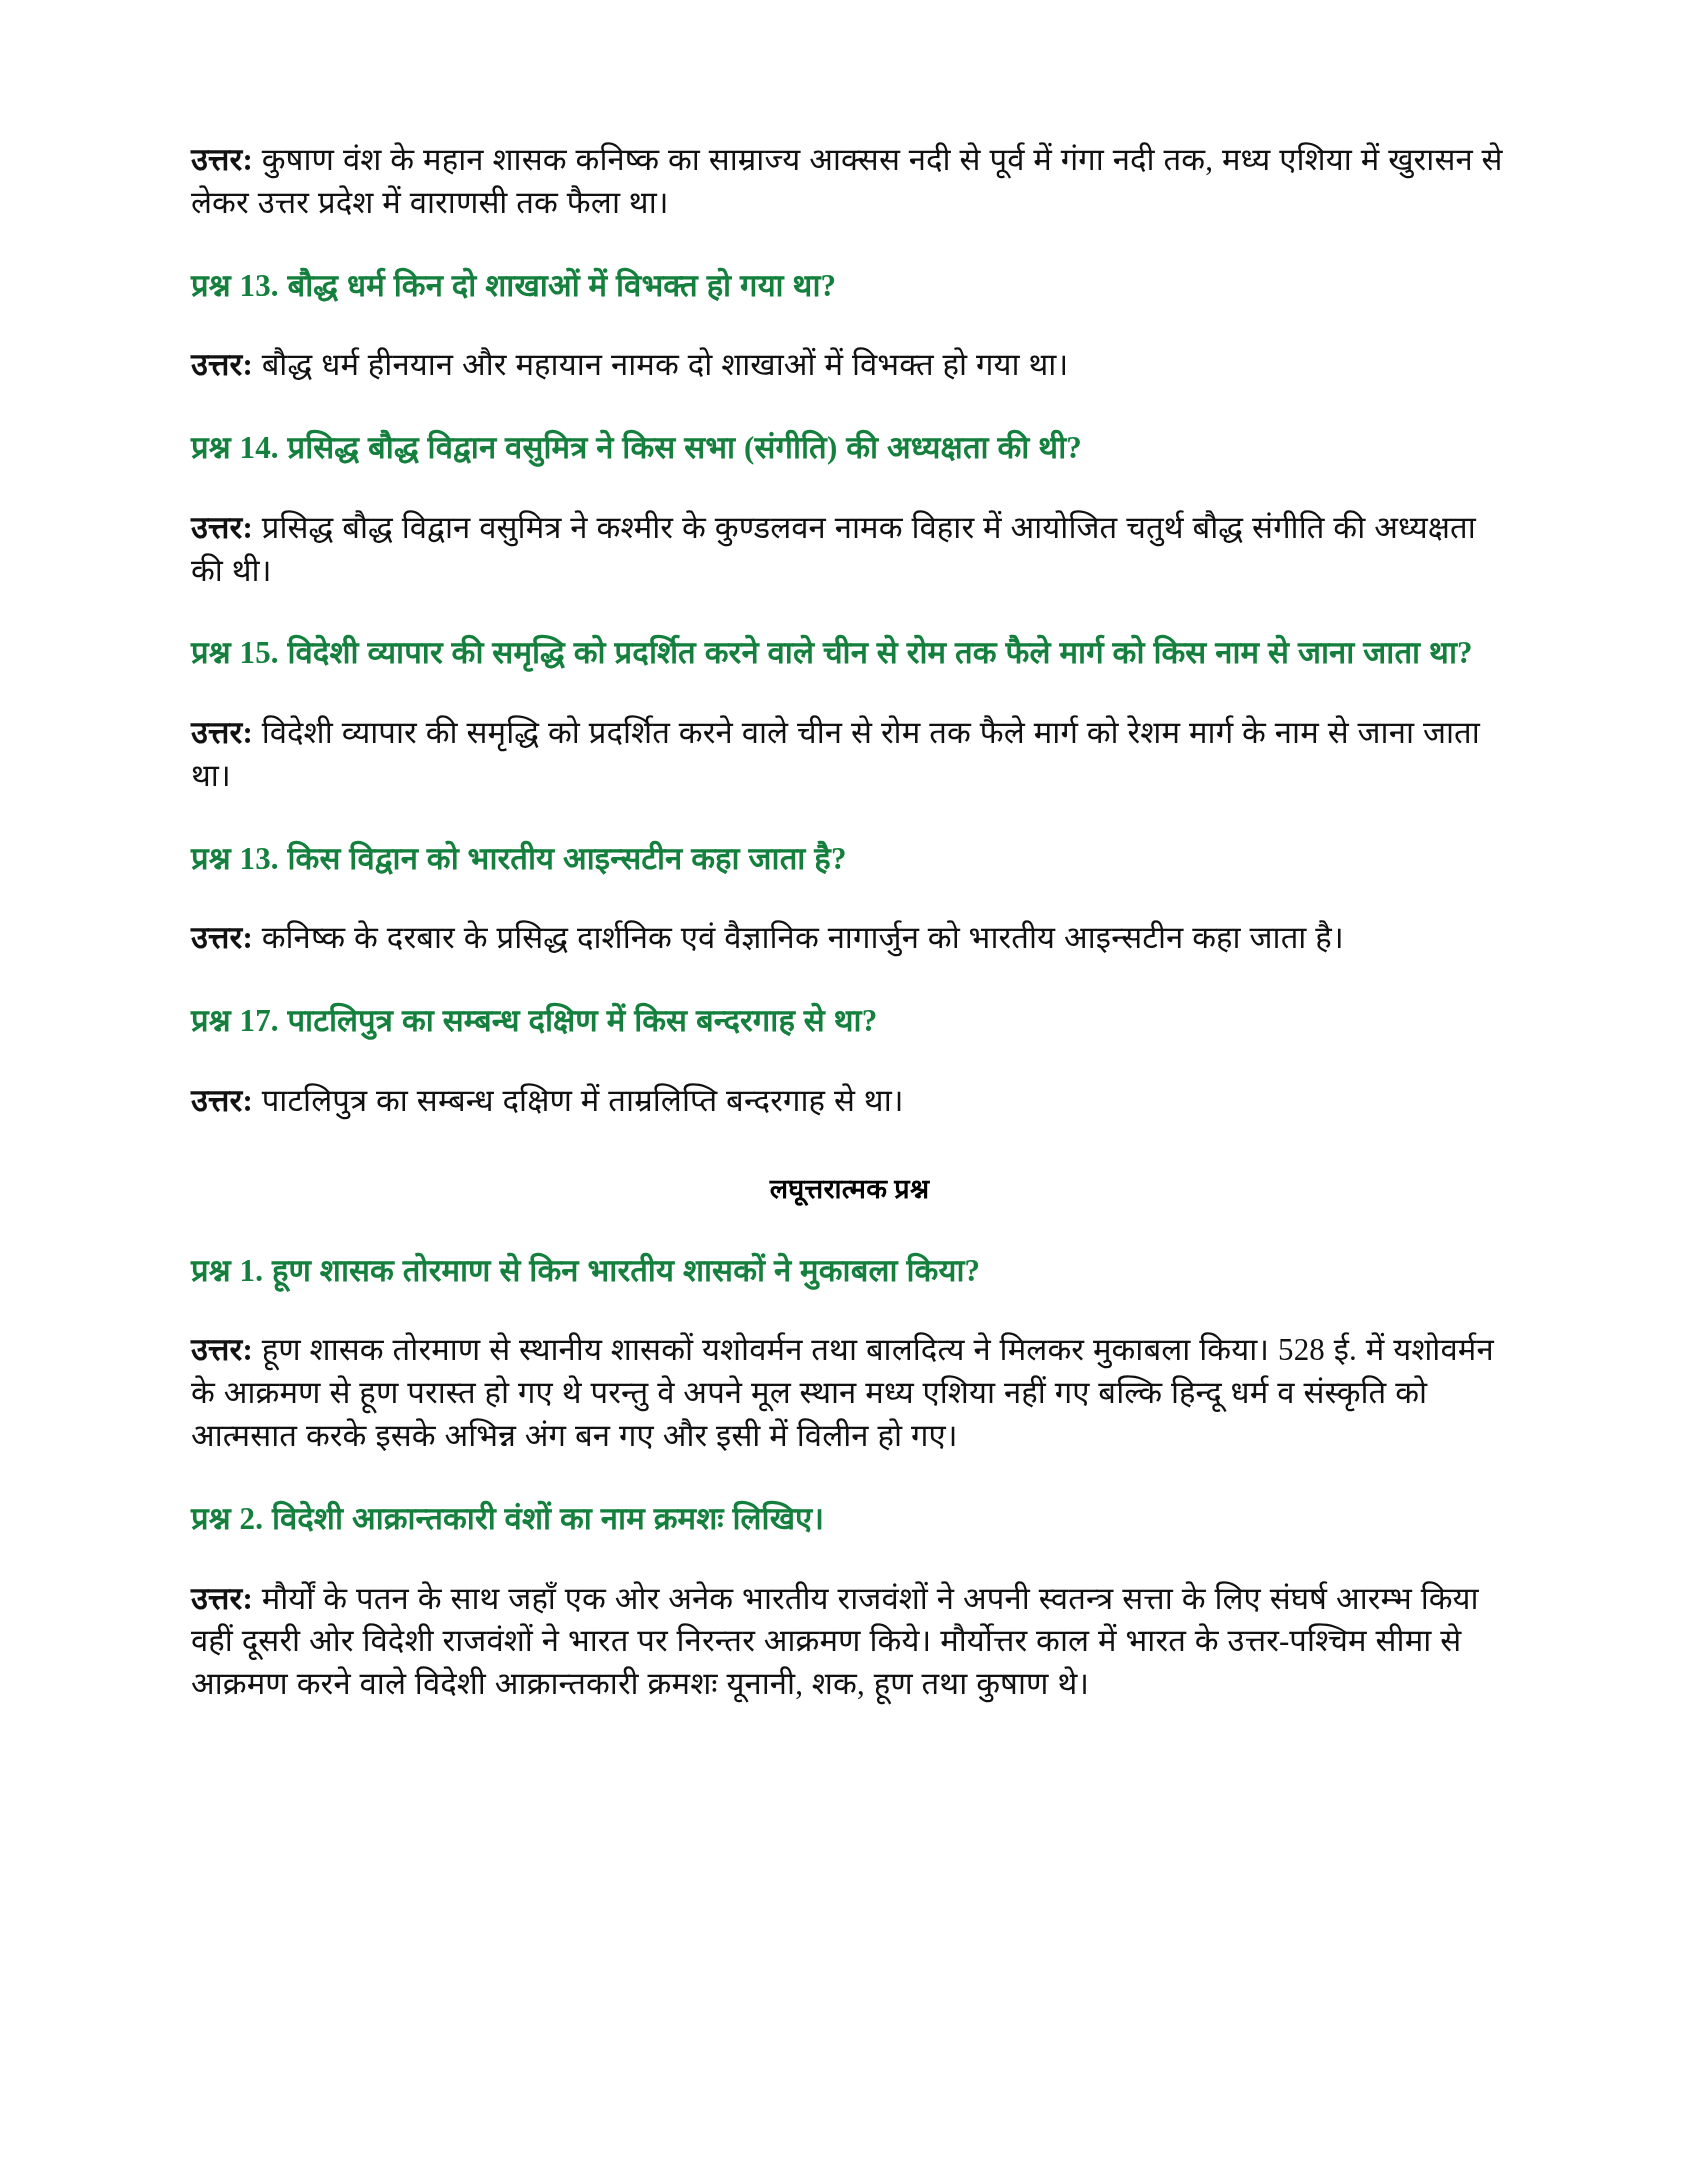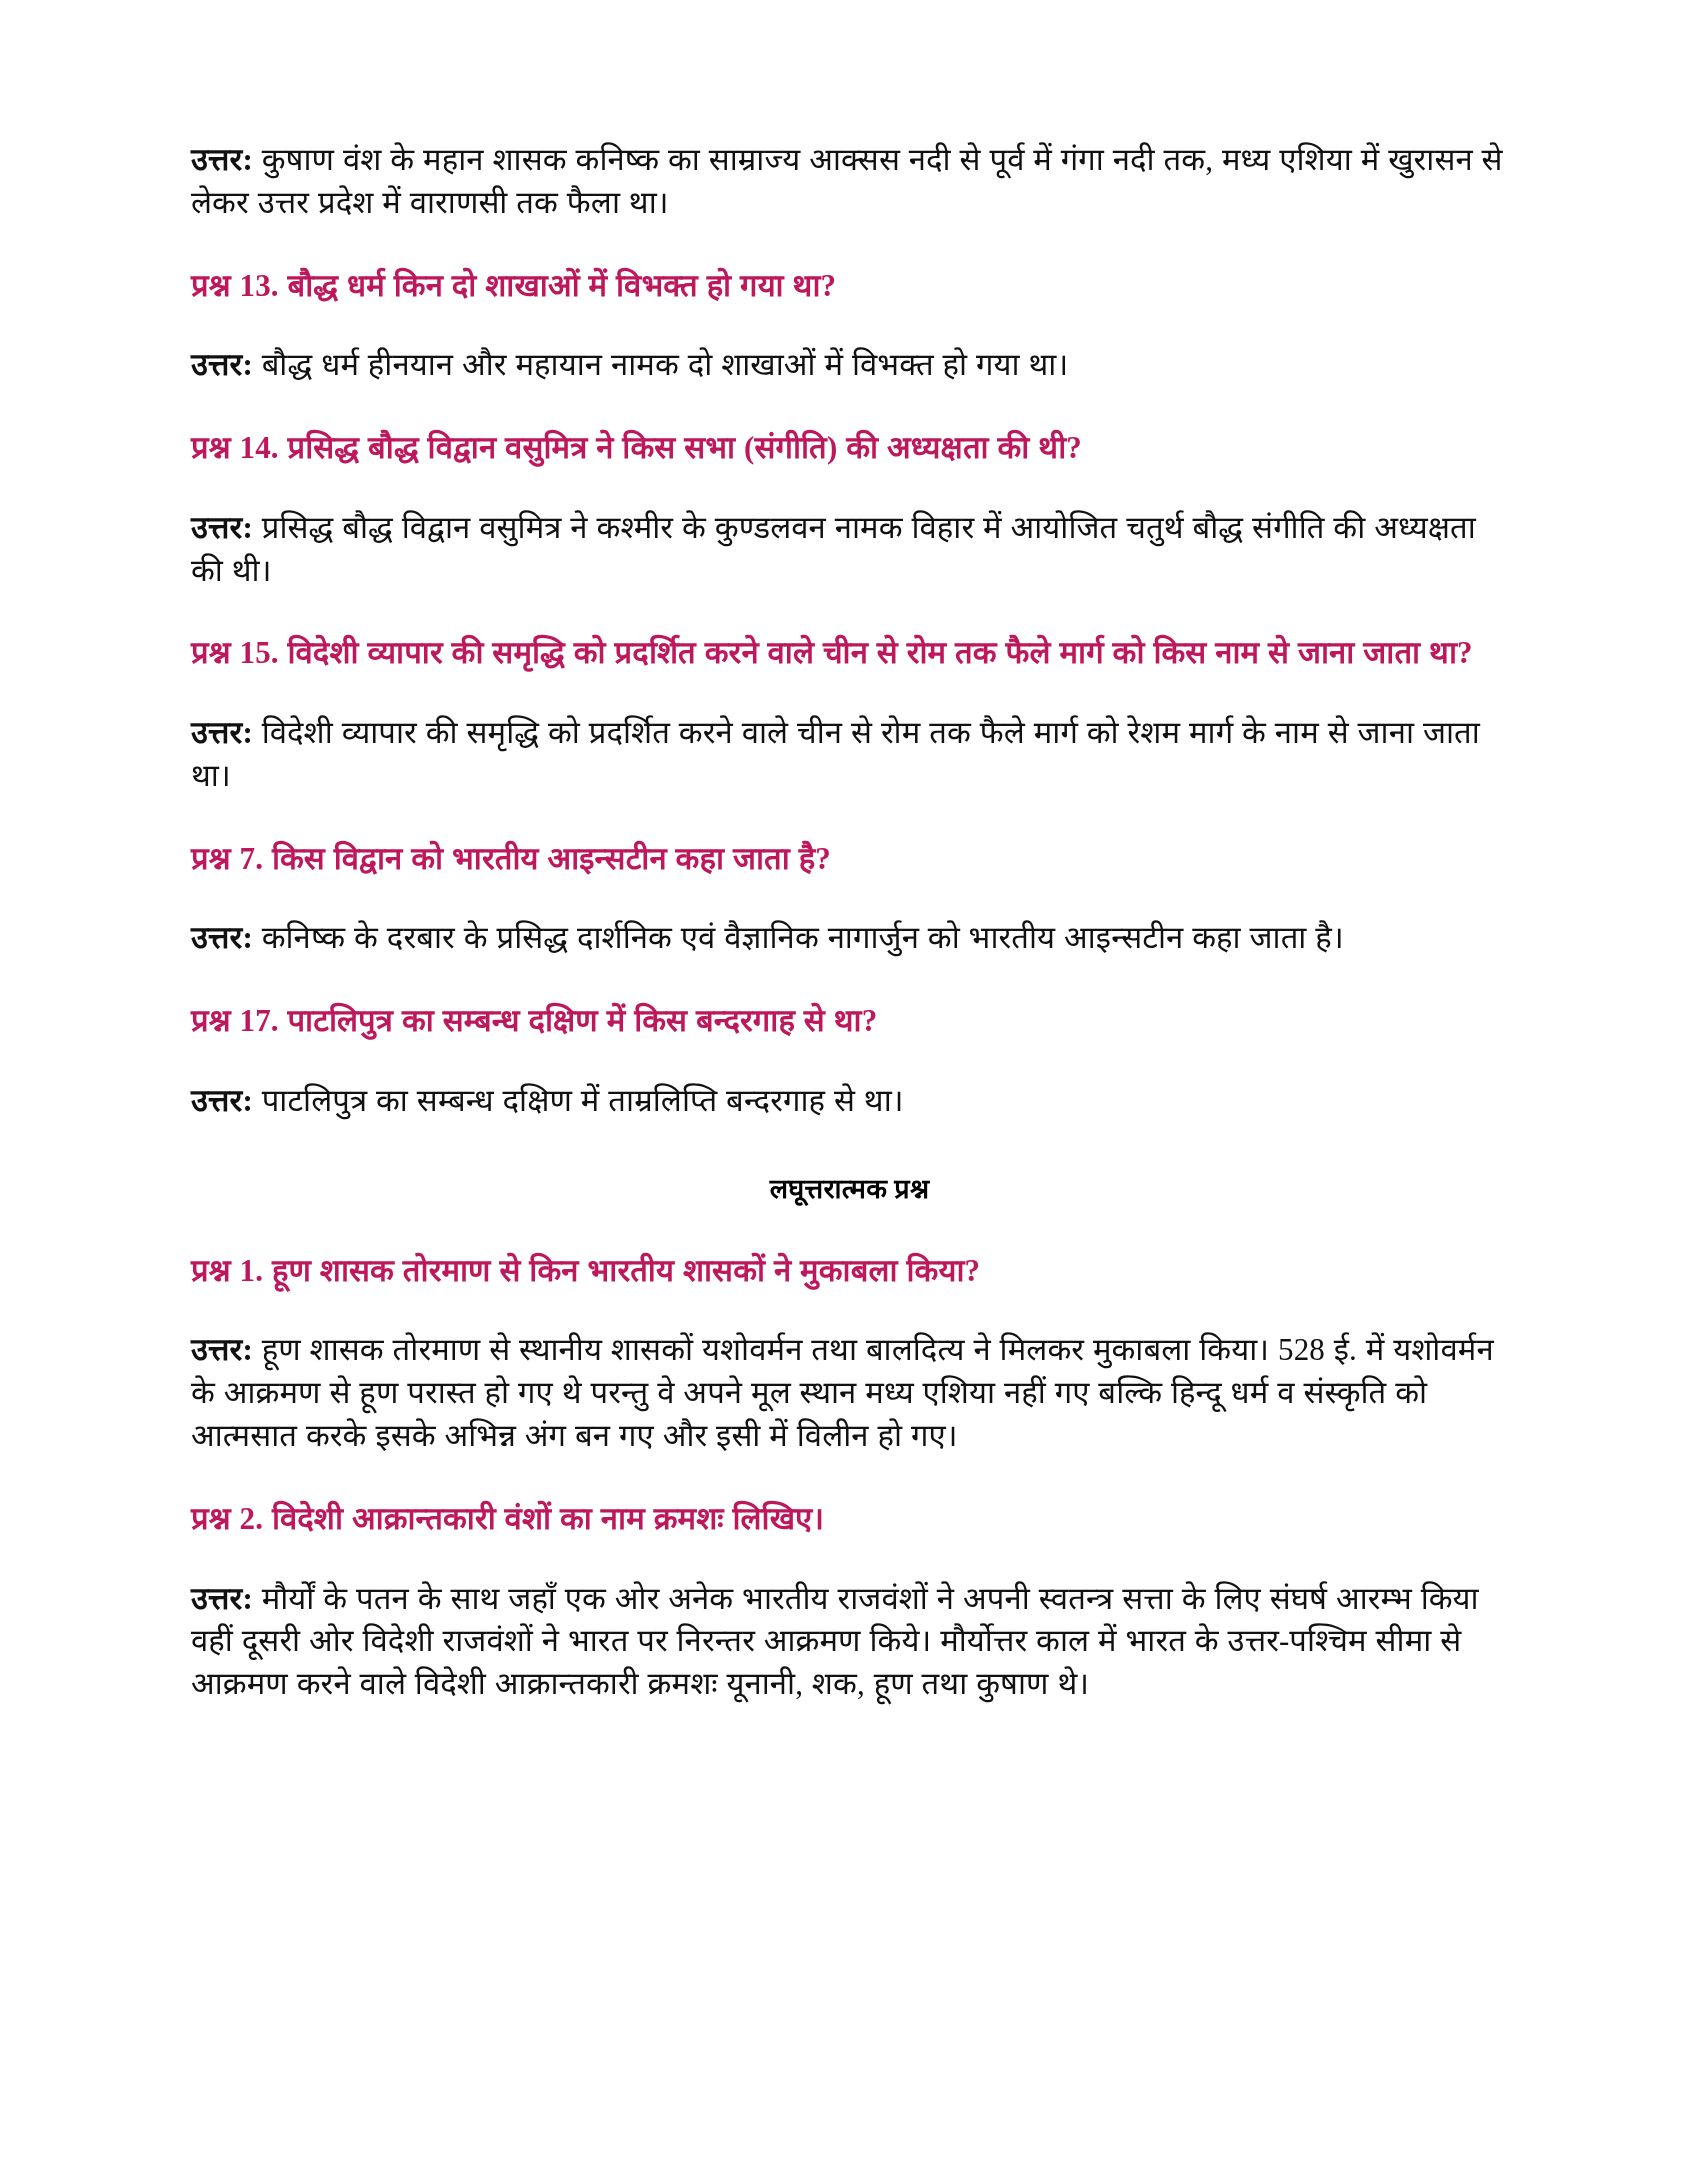--- a/index.html
+++ b/index.html
@@ -36,21 +36,21 @@
     letter-spacing: 0.1px;
     word-spacing: 1px;
   }
   .para .lead {
     font-weight: 700;
   }
   .qline {
     font-size: 31px;
     font-weight: 700;
     line-height: 1.38;
-    color: #be185d;
+    color: #15803d;
     margin: 0 0 34px 0;
     letter-spacing: 0.1px;
     word-spacing: 1px;
   }
   .section-heading {
     font-size: 27px;
     font-weight: 700;
     text-align: center;
     margin: 46px 0 44px 0;
     color: #000000;
@@ -80,21 +80,21 @@
     <p class="qline gap-b">प्रश्न 14. प्रसिद्ध बौद्ध विद्वान वसुमित्र ने किस सभा (संगीति) की अध्यक्षता की थी?</p>
     <p class="para gap-a">
       <span class="lead">उत्तर:</span><span> प्रसिद्ध बौद्ध विद्वान वसुमित्र ने कश्मीर के कुण्डलवन नामक विहार में आयोजित चतुर्थ बौद्ध संगीति की अध्यक्षता की थी।</span>
     </p>
 
     <p class="qline gap-b">प्रश्न 15. विदेशी व्यापार की समृद्धि को प्रदर्शित करने वाले चीन से रोम तक फैले मार्ग को किस नाम से जाना जाता था?</p>
     <p class="para gap-a">
       <span class="lead">उत्तर:</span><span> विदेशी व्यापार की समृद्धि को प्रदर्शित करने वाले चीन से रोम तक फैले मार्ग को रेशम मार्ग के नाम से जाना जाता था।</span>
     </p>
 
-    <p class="qline gap-b">प्रश्न 7. किस विद्वान को भारतीय आइन्सटीन कहा जाता है?</p>
+    <p class="qline gap-b">प्रश्न 13. किस विद्वान को भारतीय आइन्सटीन कहा जाता है?</p>
     <p class="para gap-a">
       <span class="lead">उत्तर:</span><span> कनिष्क के दरबार के प्रसिद्ध दार्शनिक एवं वैज्ञानिक नागार्जुन को भारतीय आइन्सटीन कहा जाता है।</span>
     </p>
 
     <p class="qline gap-b">प्रश्न 17. पाटलिपुत्र का सम्बन्ध दक्षिण में किस बन्दरगाह से था?</p>
     <p class="para tight">
       <span class="lead">उत्तर:</span><span> पाटलिपुत्र का सम्बन्ध दक्षिण में ताम्रलिप्ति बन्दरगाह से था।</span>
     </p>
 
     <h2 class="section-heading">लघूत्तरात्मक प्रश्न</h2>

